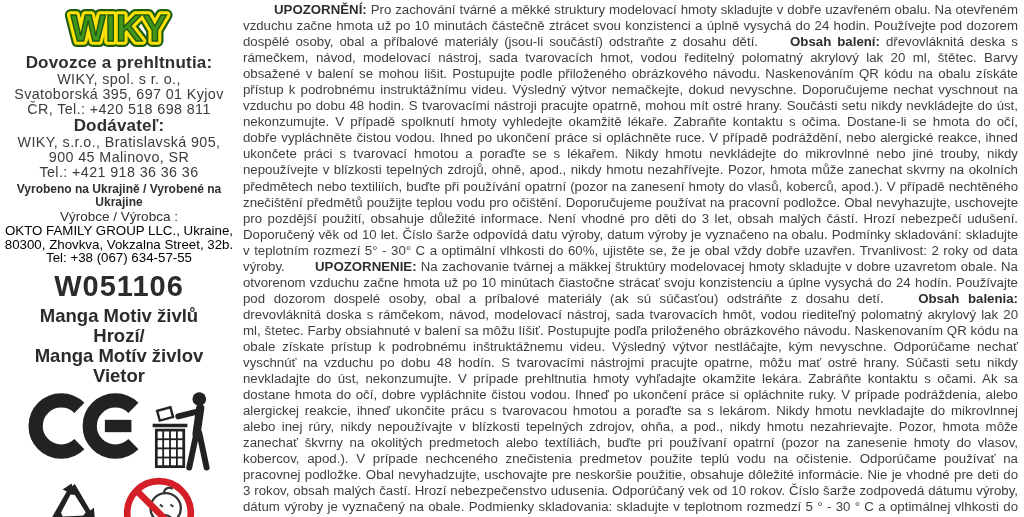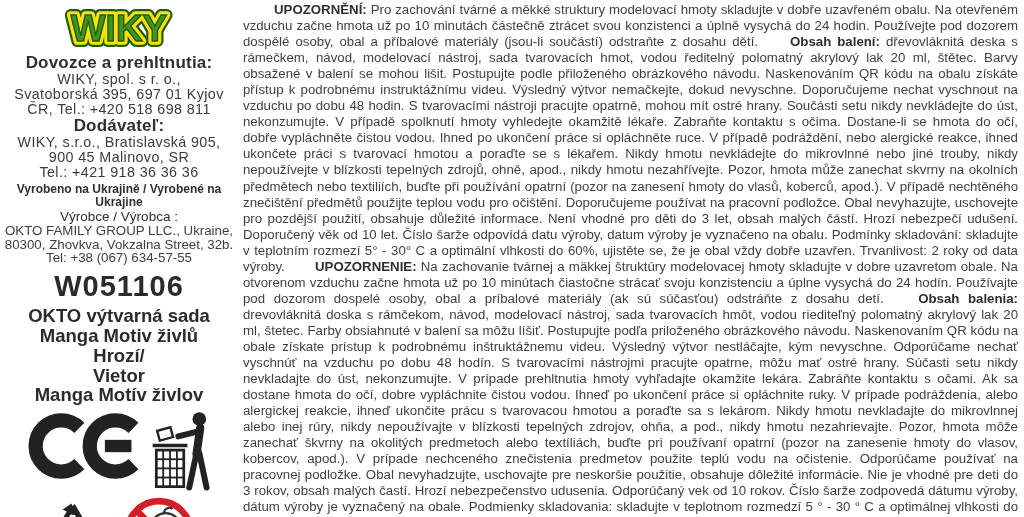--- a/index.html
+++ b/index.html
@@ -5,21 +5,21 @@
   html,body{margin:0;padding:0;background:#fff;}
   body{width:1024px;height:517px;overflow:hidden;font-family:"Liberation Sans",sans-serif;color:#3c3c3c;}
   .label{display:flex;width:1024px;height:517px;background:#fff;}
   
   .left{width:238px;flex:0 0 238px;text-align:center;padding-top:5px;overflow:hidden;}
   .logo-wrap{height:48px;margin:0 auto;}
   .h-big{font-size:17px;font-weight:bold;color:#2f2f2f;margin-top:1px;line-height:18px;letter-spacing:.2px;}
   .addr{font-size:14.3px;line-height:14.8px;letter-spacing:.4px;color:#3c3c3c;}
   .made-in{font-size:12px;font-weight:bold;color:#2f2f2f;margin-top:3px;line-height:13px;}
   .h-mid{font-size:13.5px;font-weight:normal;color:#2f2f2f;line-height:15px;}
-  .manu{font-size:13.3px;line-height:13.8px;color:#404040;}
+  .manu{font-size:13.3px;line-height:13.8px;color:#000000;}
   .code{font-size:29px;font-weight:bold;color:#2b2b2b;line-height:40px;margin-top:1px;letter-spacing:1px;}
   .pname{font-size:18.5px;font-weight:bold;color:#2b2b2b;line-height:19.8px;}
   .icons-row1{display:flex;justify-content:center;align-items:flex-start;gap:6px;margin-top:4px;}
   .icons-row2{display:flex;justify-content:center;align-items:flex-start;gap:16px;margin-top:2px;}
   .pap-block{display:flex;flex-direction:column;align-items:center;}
   svg{display:block;}
   
   .right{flex:1;padding:2px 6px 0 5px;}
   .warn{margin:0;font-size:13.25px;line-height:16.05px;text-align:justify;color:#3f3f3f;text-indent:5px;word-spacing:.2px;}
   .warn b{color:#2e2e2e;margin-left:26px;}
@@ -52,25 +52,24 @@
     <div class="addr">Tel.: +421 918 36 36 36</div>
 
     <div class="made-in">Vyrobeno na Ukrajině / Vyrobené na Ukrajine</div>
     <div class="h-mid">Výrobce / Výrobca :</div>
     <div class="manu">OKTO FAMILY GROUP LLC., Ukraine,</div>
     <div class="manu">80300, Zhovkva, Vokzalna Street, 32b.</div>
     <div class="manu">Tel: +38 (067) 634-57-55</div>
 
     <div class="code">W051106</div>
 
-    <div class="pname">OKTO výtvarná sada</div>
     <div class="pname">Manga Motiv živlů</div>
     <div class="pname">Hrozí/</div>
+    <div class="pname">Manga Motív živlov</div>
     <div class="pname">Vietor</div>
-    <div class="pname">Manga Motív živlov</div>
 
     <div class="icons-row1">
 
       <svg width="118" height="74" viewBox="0 0 124 78">
         <path d="M57.1,19.9 A27,27 0 1,0 57.1,58.1" fill="none" stroke="#222" stroke-width="15"></path>
         <path d="M114.1,19.9 A27,27 0 1,0 114.1,58.1" fill="none" stroke="#222" stroke-width="15"></path>
         <line x1="84" y1="39" x2="112" y2="39" stroke="#222" stroke-width="13"></line>
       </svg>
 
       <svg width="64" height="84" viewBox="0 0 70 88">

